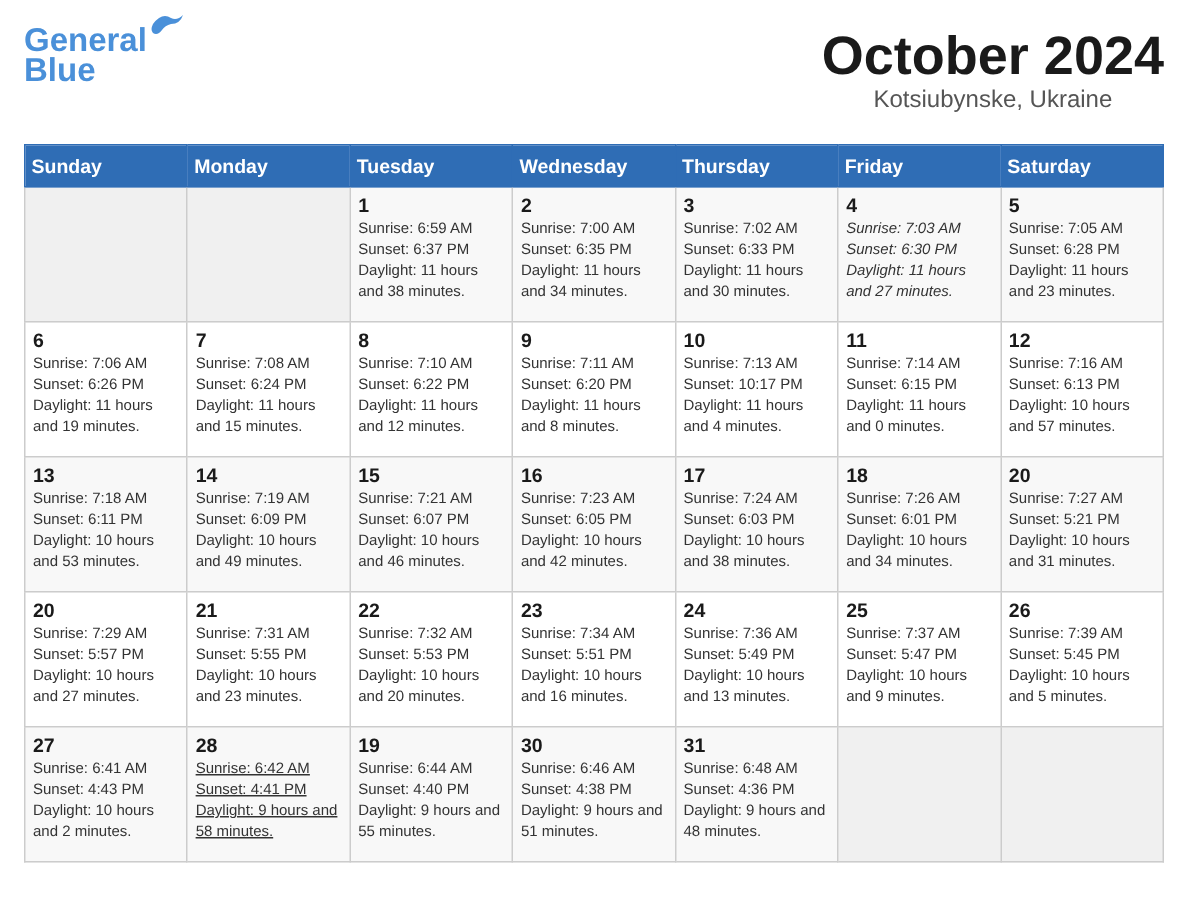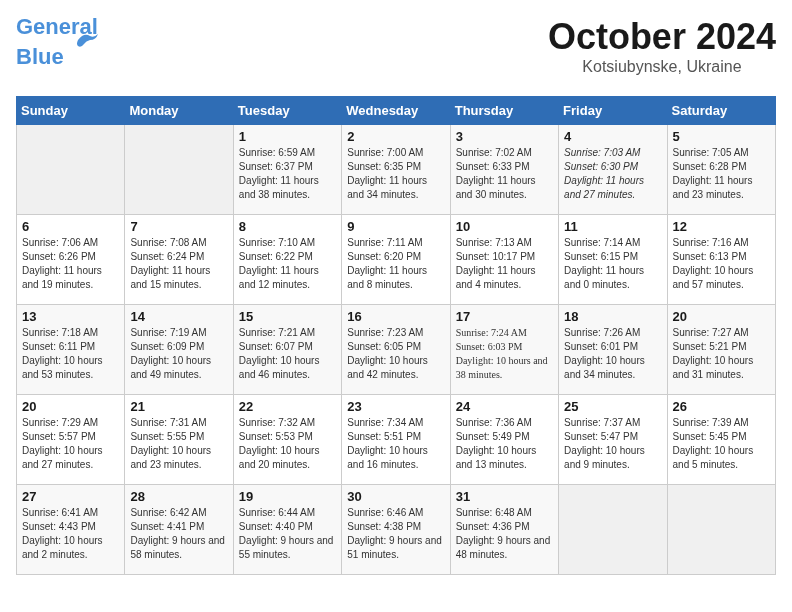--- a/index.html
+++ b/index.html
@@ -83,21 +83,21 @@
     }
     .empty-cell {
       background: #f0f0f0 !important;
     }
   </style>
 </head>
 <body>
 
 <div class="header-area">
   <div class="logo">
-    <div style="display:flex; align-items:flex-end; gap:2px;flex-direction:column;">
+    <div style="display:flex; align-items:flex-start; gap:2px;">
       <span class="logo-text">
         <span>General</span>
       </span>
       <svg width="22" height="16" viewBox="0 0 22 16" style="margin-top:-8px;">
         <path d="M2 8 Q8 0 14 4 Q18 6 22 2 Q20 8 14 8 Q10 9 8 12 Q5 16 2 14 Q0 12 2 8Z" fill="#4a90d9"></path>
       </svg>
     </div>
     <span class="logo-text" style="color:#4a90d9; margin-top:-2px;">Blue</span>
   </div>
   <div class="title-area">
@@ -217,21 +217,21 @@
 Daylight: 10 hours and 46 minutes.</div>
         </td>
         <td>
           <span class="day-number">16</span>
           <div class="day-info" style="white-space: pre-line;">Sunrise: 7:23 AM
 Sunset: 6:05 PM
 Daylight: 10 hours and 42 minutes.</div>
         </td>
         <td>
           <span class="day-number">17</span>
-          <div class="day-info" style="white-space: pre-line; font-family: Liberation Serif, serif;">Sunrise: 7:24 AM
+          <div class="day-info" style="white-space: pre-line;">Sunrise: 7:24 AM
 Sunset: 6:03 PM
 Daylight: 10 hours and 38 minutes.</div>
         </td>
         <td>
           <span class="day-number">18</span>
           <div class="day-info" style="white-space: pre-line;">Sunrise: 7:26 AM
 Sunset: 6:01 PM
 Daylight: 10 hours and 34 minutes.</div>
         </td>
         <td>
@@ -287,21 +287,21 @@
       </tr>
       <tr>
         <td>
           <span class="day-number">27</span>
           <div class="day-info" style="white-space: pre-line;">Sunrise: 6:41 AM
 Sunset: 4:43 PM
 Daylight: 10 hours and 2 minutes.</div>
         </td>
         <td>
           <span class="day-number">28</span>
-          <div class="day-info" style="white-space: pre-line;">Sunrise: 6:42 AM
+          <div class="day-info" style="white-space: pre-line; text-decoration: underline;">Sunrise: 6:42 AM
 Sunset: 4:41 PM
 Daylight: 9 hours and 58 minutes.</div>
         </td>
         <td>
           <span class="day-number">19</span>
           <div class="day-info" style="white-space: pre-line;">Sunrise: 6:44 AM
 Sunset: 4:40 PM
 Daylight: 9 hours and 55 minutes.</div>
         </td>
         <td>

